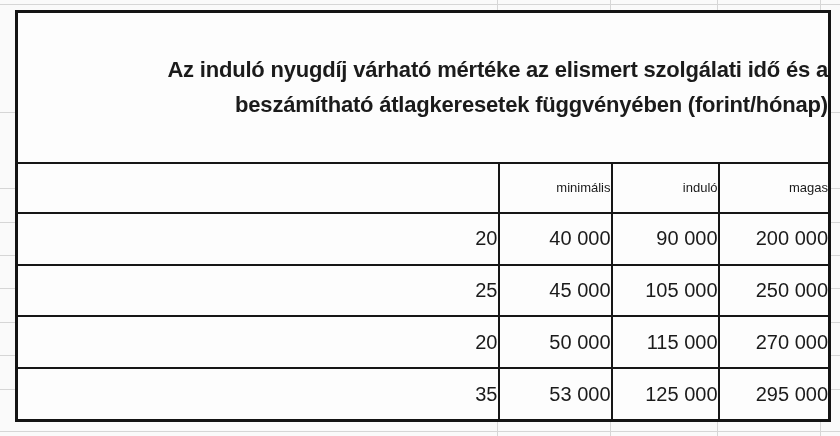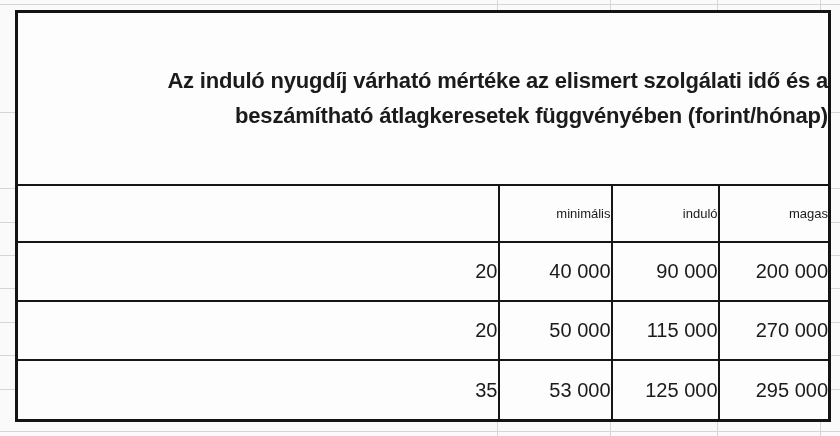--- a/index.html
+++ b/index.html
@@ -124,20 +124,26 @@
       <td>induló</td>
       <td>magas</td>
     </tr>
     <tr class="data-row">
       <td>20</td>
       <td>40 000</td>
       <td>90 000</td>
       <td>200 000</td>
     </tr>
     <tr class="data-row">
+      <td>25</td>
+      <td>45 000</td>
+      <td>105 000</td>
+      <td>250 000</td>
+    </tr>
+    <tr class="data-row">
       <td>20</td>
       <td>50 000</td>
       <td>115 000</td>
       <td>270 000</td>
     </tr>
     <tr class="data-row">
       <td>35</td>
       <td>53 000</td>
       <td>125 000</td>
       <td>295 000</td>

